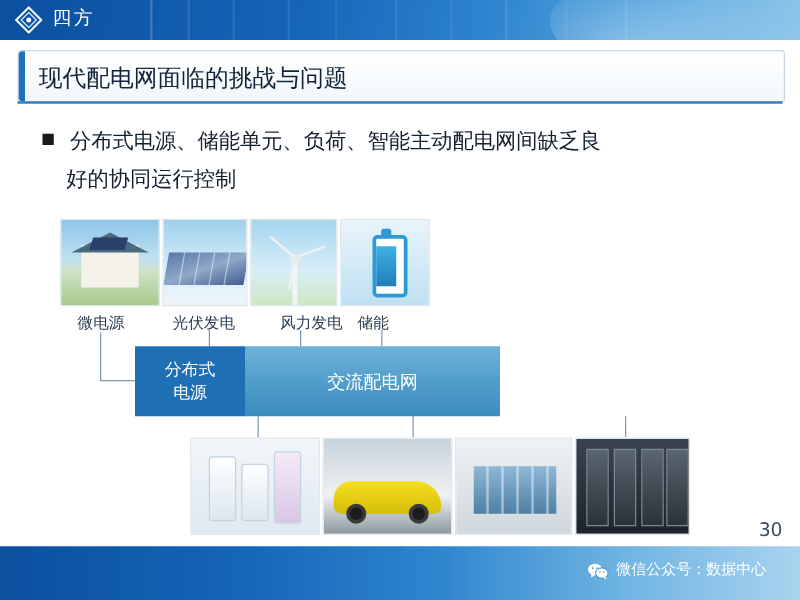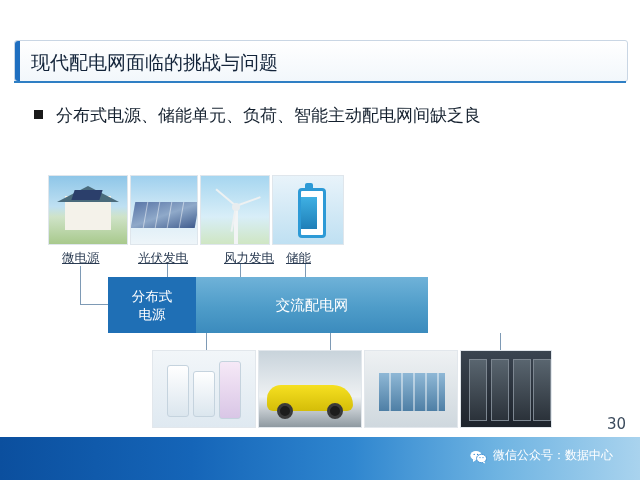--- a/index.html
+++ b/index.html
@@ -50,21 +50,21 @@
     position:absolute;left:14px;top:81px;width:612px;height:2px;background:#2f7fc4;
   }
 
   
   .bullet-row{position:absolute;left:34px;top:100px;width:580px;}
   .bullet-sq{
     display:inline-block;width:9px;height:9px;background:#1a1a1a;
     margin-right:8px;vertical-align:middle;position:relative;top:-2px;
   }
   .bullet-text{
-    display:inline;font-size:17px;color:#14202e;line-height:30px;
+    display:inline;font-size:17px;color:#14202e;line-height:30px;font-family:Liberation Mono, monospace;
   }
   .bullet-text2{
     position:absolute;left:53px;top:132px;font-size:17px;color:#14202e;
   }
 
   
   .photos{position:absolute;left:48px;top:175px;width:296px;height:70px;}
   .ph{position:absolute;top:0;height:70px;border:1px solid #dfe6ec;box-sizing:border-box;overflow:hidden;}
   .ph1{left:0;width:80px;background:linear-gradient(180deg,#8ec6e8 0%,#bfe0f2 45%,#cfe3c8 60%,#a8c98c 100%);}
   .house{position:absolute;left:16px;top:20px;width:46px;height:34px;background:#f4f2ea;}
@@ -75,30 +75,30 @@
   .pvline{position:absolute;top:0;width:1px;height:100%;background:rgba(255,255,255,.5);}
   .ph3{left:152px;width:70px;background:linear-gradient(180deg,#a6d6f0 0%,#d8eef8 60%,#cfe6c3 100%);}
   .tower{position:absolute;left:33px;top:30px;width:4px;height:38px;background:#f2f4f5;}
   .blade{position:absolute;left:34px;top:30px;width:2px;height:26px;background:#eef1f2;transform-origin:1px 0;}
   .hub{position:absolute;left:31px;top:27px;width:8px;height:8px;border-radius:50%;background:#e9edef;}
   .ph4{left:224px;width:72px;background:linear-gradient(180deg,#e8f3fa 0%,#bfe0f2 100%);}
   .batt{position:absolute;left:25px;top:12px;width:22px;height:44px;border:3px solid #2d9ad6;border-radius:4px;background:#fff;}
   .batt-cap{position:absolute;left:32px;top:7px;width:8px;height:5px;background:#2d9ad6;border-radius:2px 2px 0 0;}
   .batt-fill{position:absolute;left:28px;top:21px;width:16px;height:32px;background:linear-gradient(180deg,#3fb0e3,#1f7fb8);}
 
-  .cap{position:absolute;font-size:12.5px;color:#2a3b52;text-decoration:underline;}
+  .cap{position:absolute;font-size:12.5px;color:#2a3b52;}
 
   
   .dleft{
     position:absolute;left:108px;top:277px;width:88px;height:56px;
     background:#1f6fb5;color:#fff;font-size:13.5px;
     display:flex;align-items:center;justify-content:center;text-align:center;line-height:18px;
   }
   .dmid{
-    position:absolute;left:196px;top:277px;width:232px;height:56px;
+    position:absolute;left:196px;top:277px;width:204px;height:56px;
     background:linear-gradient(180deg,#6fb2d8 0%,#4e9cc9 55%,#3b8bbd 100%);
     color:#fff;font-size:14.5px;display:flex;align-items:center;justify-content:center;
   }
   .dright{
     position:absolute;left:460px;top:267px;width:78px;height:66px;
     background:#1f6fb5;color:#fff;font-size:13.5px;
     display:flex;align-items:center;justify-content:center;text-align:center;line-height:18px;
   }
   .conn{position:absolute;background:#7e9ab5;}
 
@@ -126,31 +126,53 @@
   .pageno{position:absolute;right:14px;top:415px;font-size:15px;color:#3a4a5c;}
   .wx{position:absolute;left:470px;top:447px;display:flex;align-items:center;gap:6px;}
   .wx-icon{width:17px;height:14px;position:relative;}
   .wx-text{color:#ffffff;font-size:12px;}
 </style>
 </head>
 <body>
 
 <div class="slide">
 
+  <div class="banner">
+    <div class="stripe" style="left:120px"></div>
+    <div class="stripe" style="left:150px;opacity:.6"></div>
+    <div class="stripe" style="left:186px;opacity:.45"></div>
+    <div class="stripe" style="left:230px;opacity:.5"></div>
+    <div class="stripe" style="left:268px;opacity:.35"></div>
+    <div class="stripe" style="left:316px;opacity:.5"></div>
+    <div class="stripe" style="left:360px;opacity:.4"></div>
+    <div class="stripe" style="left:404px;opacity:.55"></div>
+    <div class="stripe" style="left:452px;opacity:.4"></div>
+    <div class="stripe" style="left:500px;opacity:.5"></div>
+    <div class="wave"></div>
+    <span class="logo-mark">
+      <svg width="22" height="22" viewBox="0 0 22 22">
+        <polygon points="11,1 21,11 11,21 1,11" fill="none" stroke="#ffffff" stroke-width="1.6"></polygon>
+        <polygon points="11,5 17,11 11,17 5,11" fill="none" stroke="#bfe0f5" stroke-width="1.2"></polygon>
+        <circle cx="11" cy="11" r="2" fill="#ffffff"></circle>
+      </svg>
+    </span>
+    <span class="logo-text">四方</span>
+  </div>
 
   <div class="title-box">
     <div class="title-accent"></div>
     <div class="title-text">现代配电网面临的挑战与问题</div>
   </div>
   <div class="title-underline"></div>
 
   <div class="bullet-row">
     <span class="bullet-sq"></span>
     <span class="bullet-text">分布式电源、储能单元、负荷、智能主动配电网间缺乏良</span>
   </div>
+  <div class="bullet-text2">好的协同运行控制</div>
 
   <div class="photos">
     <div class="ph ph1">
       <div class="house"></div>
         <div class="roof"></div>
         <div class="panel"></div>
     </div>
     <div class="ph ph2">
       <div class="pv">
         <div class="pvline" style="left:12px"></div>

